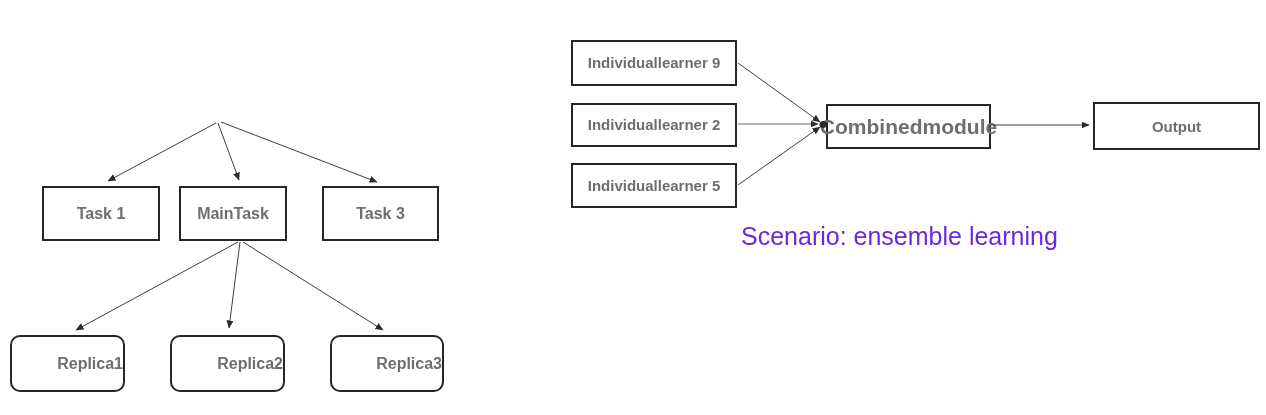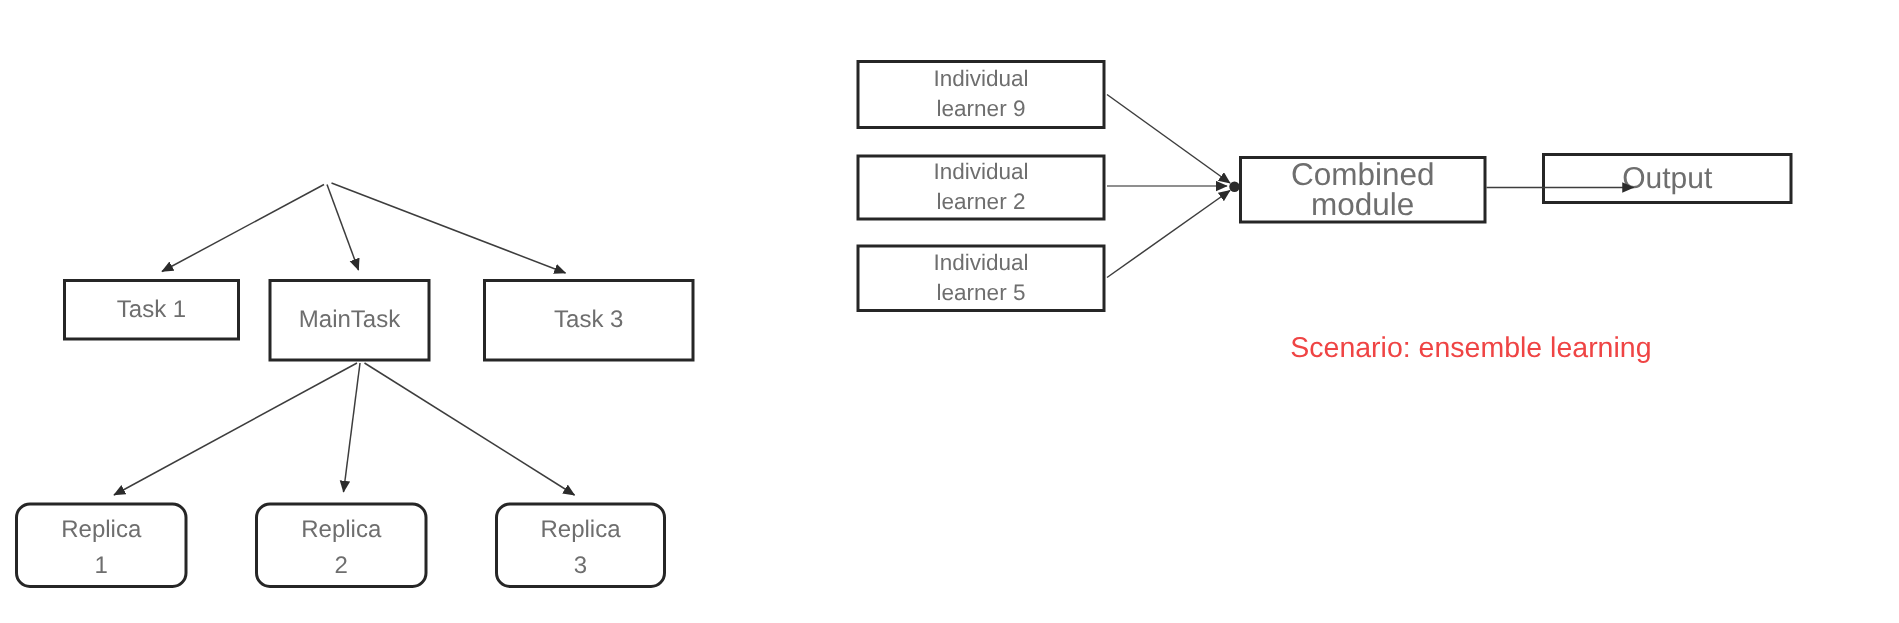--- a/index.html
+++ b/index.html
@@ -10,57 +10,58 @@
     position: relative;
     width: 1266px;
     height: 415px;
     background: #ffffff;
     overflow: hidden;
   }
 
   .node {
     position: absolute;
     display: flex;
-    flex-direction: column;
+    flex-direction: row;
     align-items: center;
     justify-content: center;
     text-align: center;
     background: #ffffff;
     border: 2px solid #262626;
     color: #6e6e6e;
+    font-weight: bold;
   }
   .node span { display: block; }
 
   .circle { border-radius: 50%; }
   .rounded { border-radius: 10px; justify-content: flex-end; }
 
   
   .n-job      { left: 172px; top: 32px;  width: 91px;  height: 91px; font-size: 16px; }
-  .n-task1    { left: 42px;  top: 186px; width: 118px; height: 41px; font-size: 16px; }
+  .n-task1    { left: 42px;  top: 186px; width: 118px; height: 55px; font-size: 16px; }
   .n-maintask { left: 179px; top: 186px; width: 108px; height: 55px; font-size: 16px; }
-  .n-task3    { left: 322px; top: 186px; width: 141px; height: 55px; font-size: 16px; }
+  .n-task3    { left: 322px; top: 186px; width: 117px; height: 55px; font-size: 16px; }
   .n-rep1     { left: 10px;  top: 335px; width: 115px; height: 57px; font-size: 16px; line-height: 24px; }
   .n-rep2     { left: 170px; top: 335px; width: 115px; height: 57px; font-size: 16px; line-height: 24px; }
   .n-rep3     { left: 330px; top: 335px; width: 114px; height: 57px; font-size: 16px; line-height: 24px; }
 
   
   .n-learn1   { left: 571px; top: 40px;  width: 166px; height: 46px; font-size: 15px; line-height: 20px; }
   .n-learn2   { left: 571px; top: 103px; width: 166px; height: 44px; font-size: 15px; line-height: 20px; }
   .n-learn3   { left: 571px; top: 163px; width: 166px; height: 45px; font-size: 15px; line-height: 20px; }
   .n-combined { left: 826px; top: 104px; width: 165px; height: 45px; font-size: 21px; line-height: 20px; }
-  .n-output   { left: 1028px; top: 102px; width: 167px; height: 34px; font-size: 20px; }
+  .n-output   { left: 1093px; top: 102px; width: 167px; height: 48px; font-size: 15px; }
 
   .caption {
     position: absolute;
     left: 741px;
     top: 222px;
     width: 360px;
-    text-align: right;
-    font-size: 19px;
-    color: #ef4444;
+    text-align: left;
+    font-size: 25px;
+    color: #6d28d9;
   }
 
   .edges {
     position: absolute;
     left: 0; top: 0;
     width: 1266px; height: 415px;
     pointer-events: none;
   }
 </style>
 </head>

